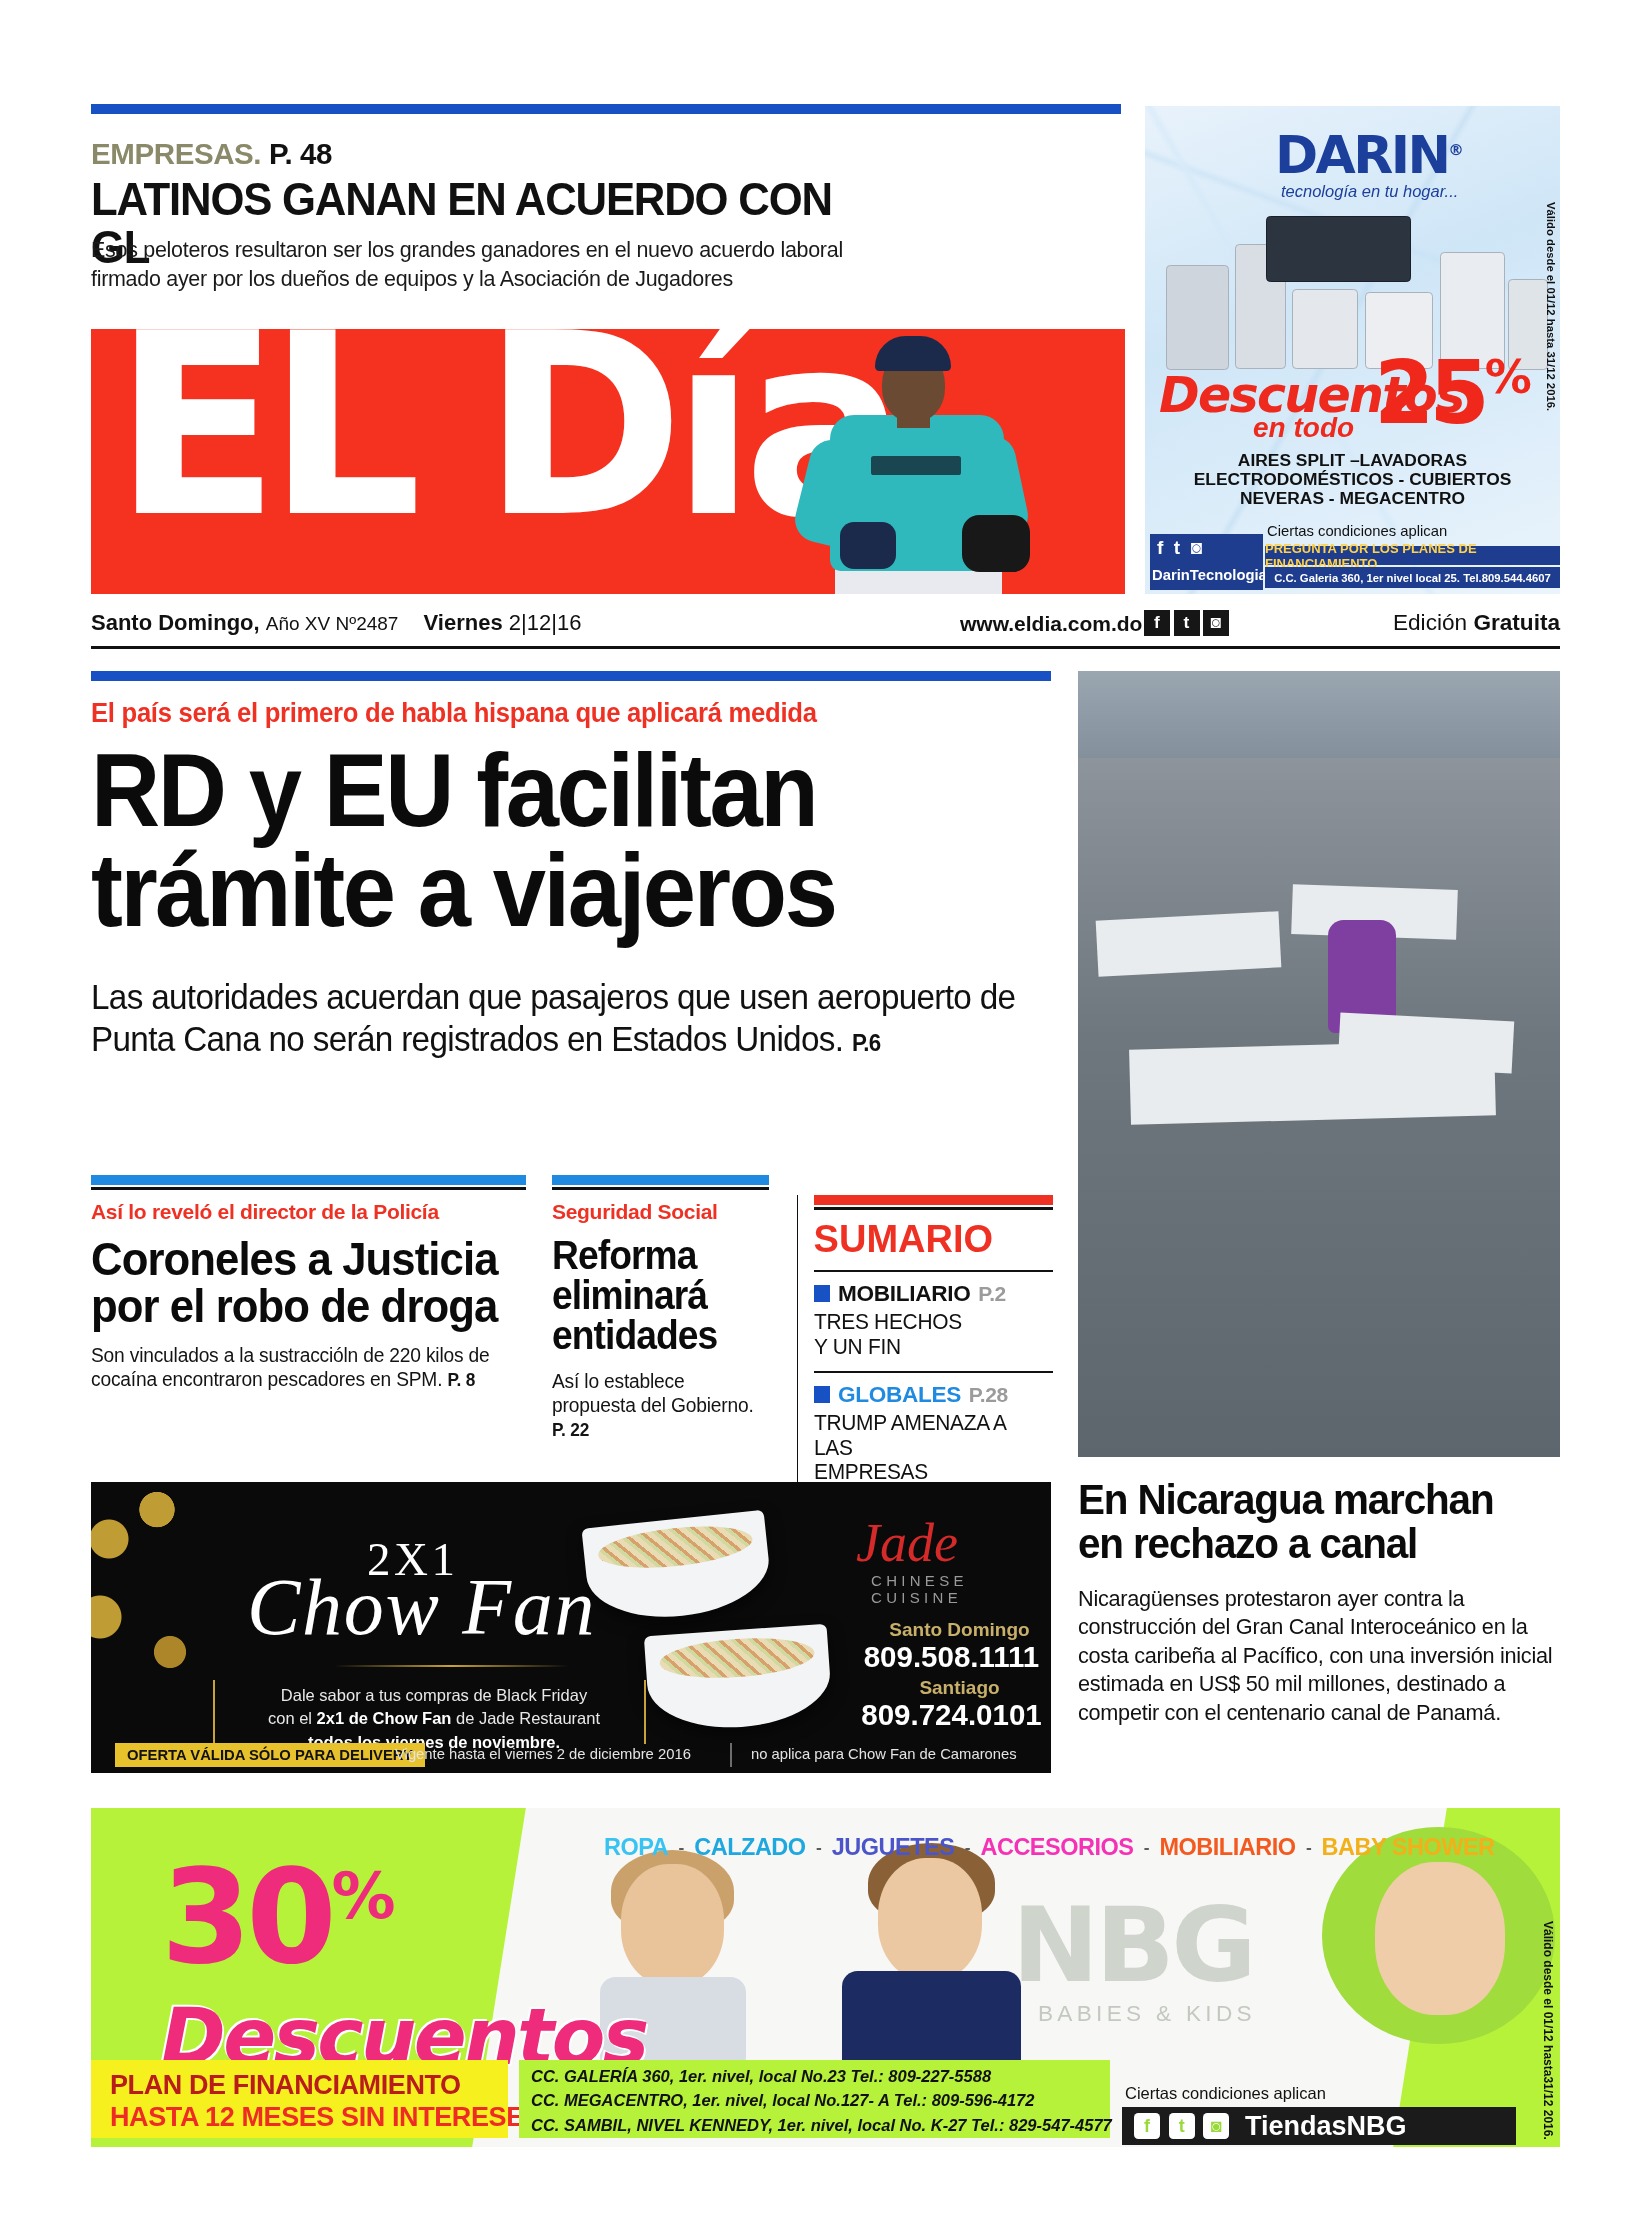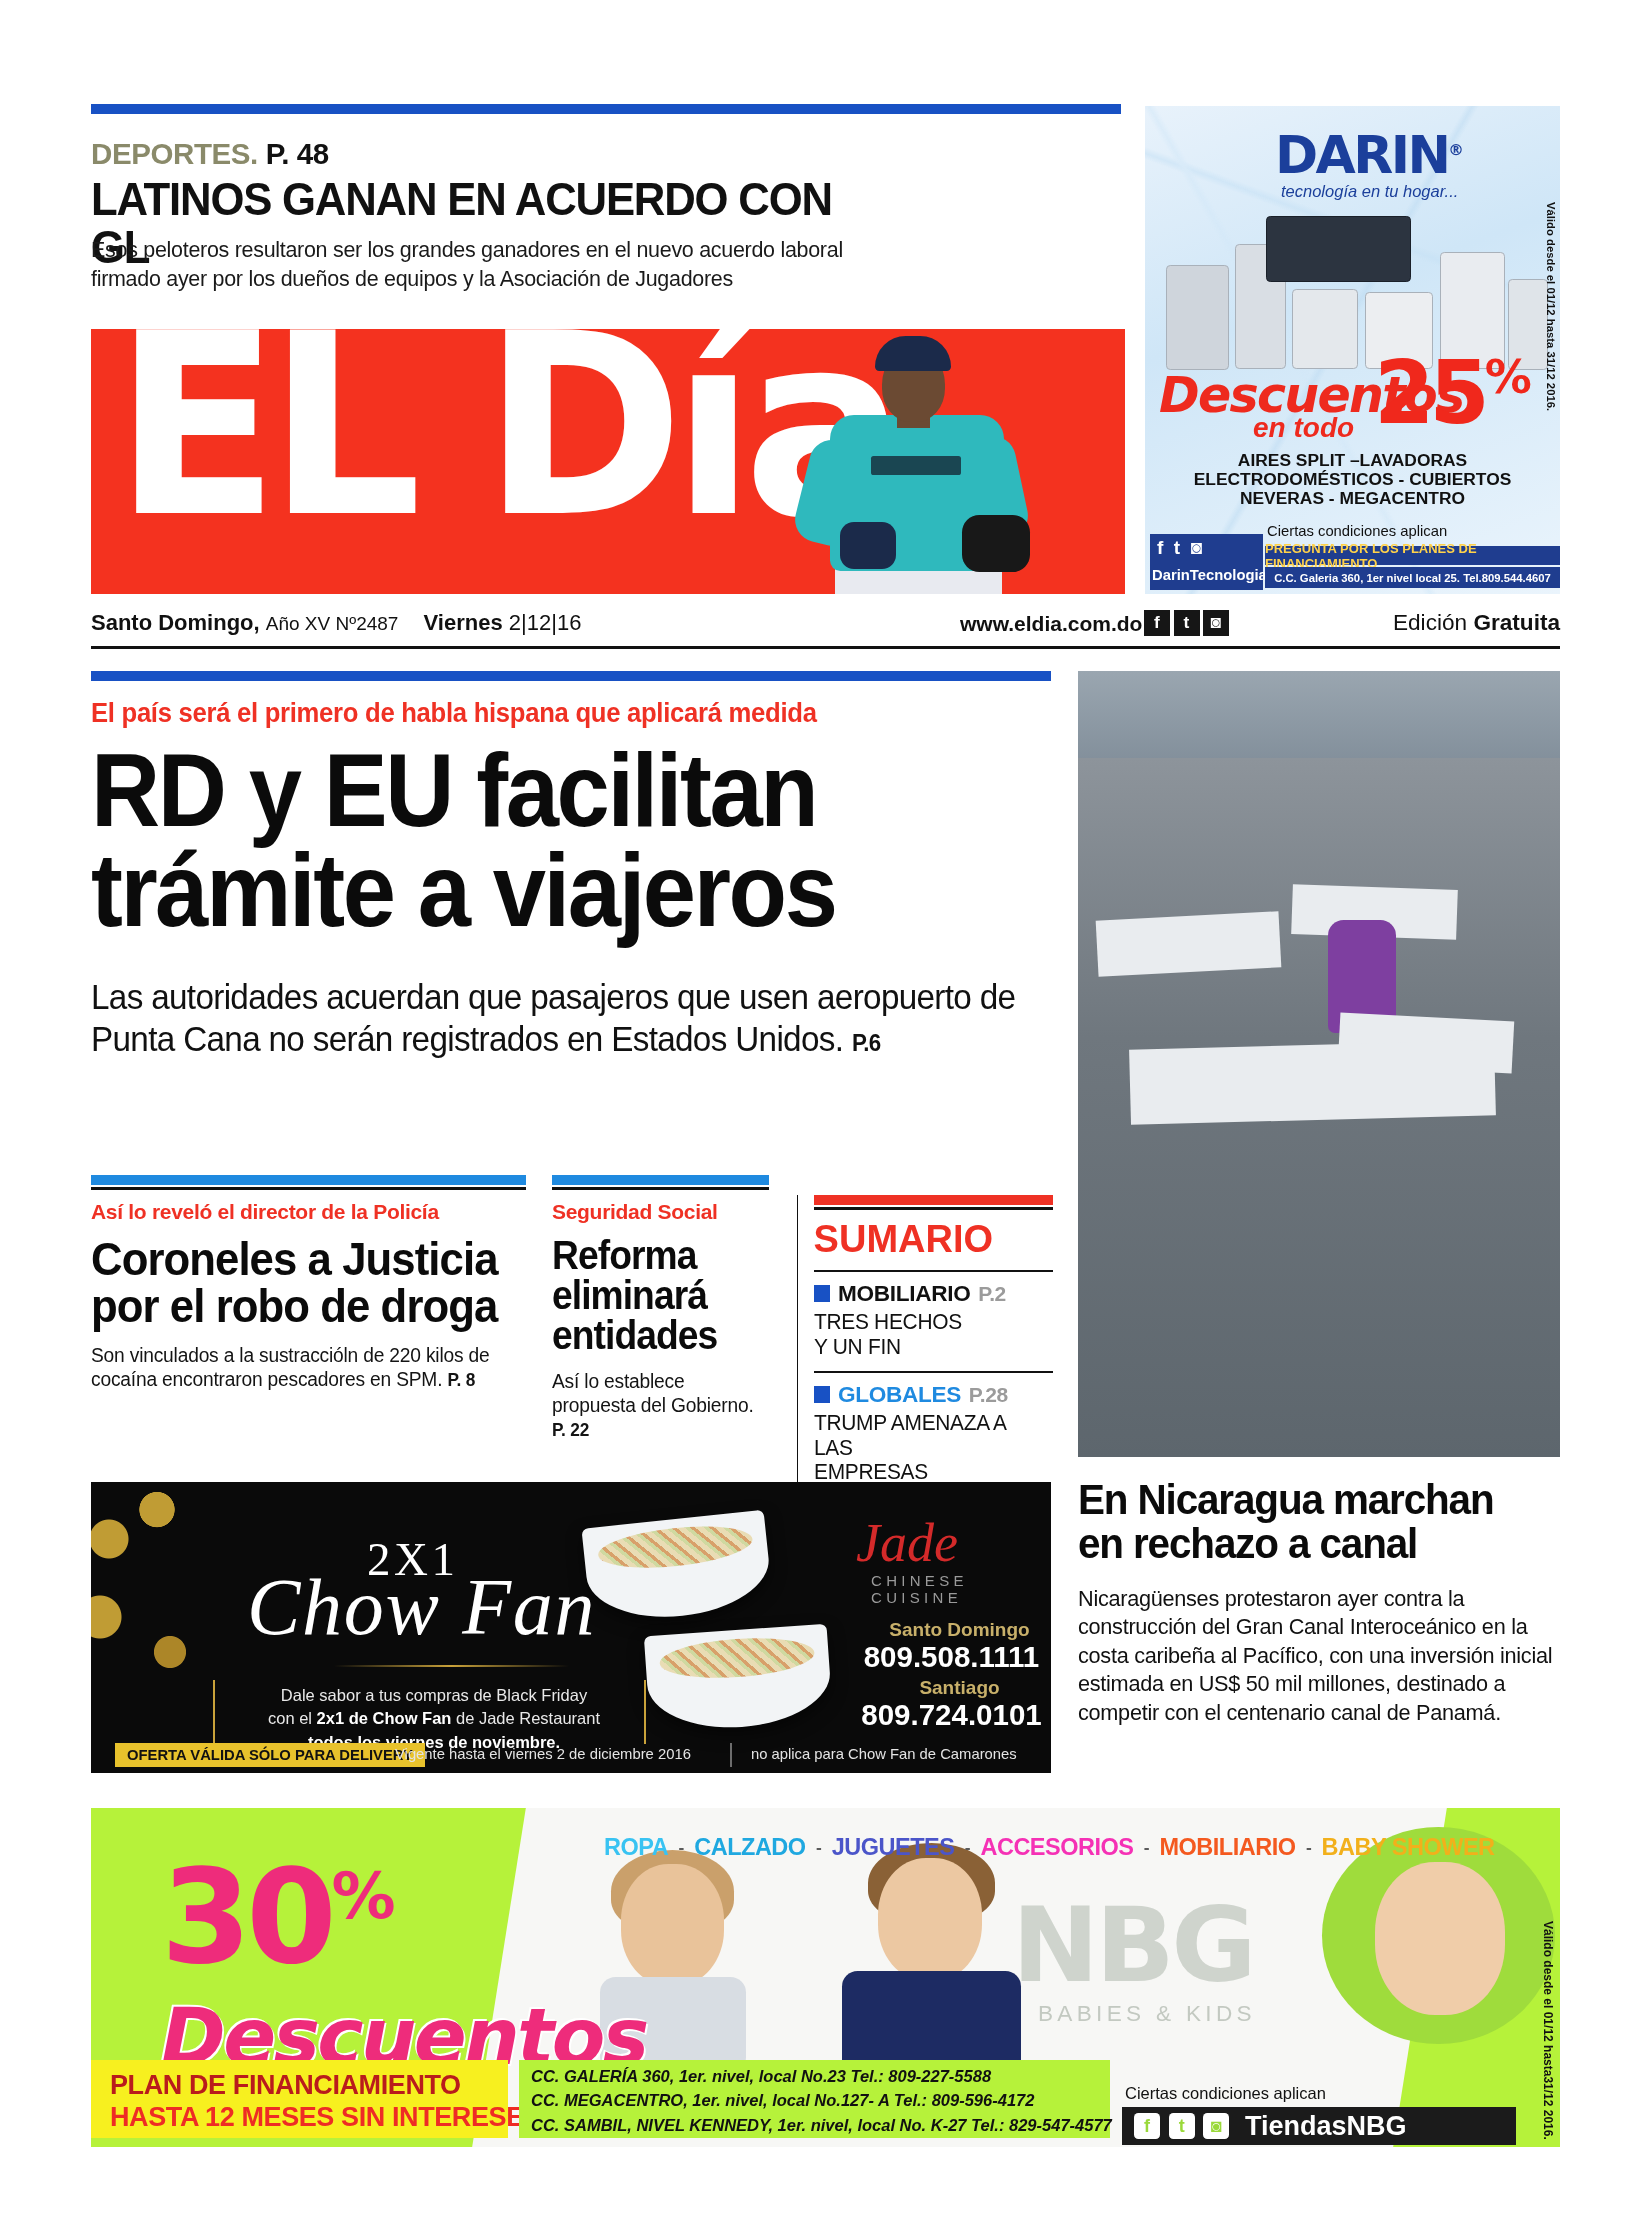--- a/index.html
+++ b/index.html
@@ -257,21 +257,21 @@
   #kid3f{position:absolute;left:1284px;top:54px;width:130px;height:153px;background:#f0cda9;border-radius:46%;}
 </style>
 </head>
 <body>
 
 <div id="page">
 
   <div id="teaser">
     <div id="teaser-topbar" class="bar-blue"></div>
     <div id="kicker">
-      <span class="sec">DEPORTES.</span>
+      <span class="sec">EMPRESAS.</span>
       <span class="pg">P. 48</span>
     </div>
     <div id="teaser-head">LATINOS GANAN EN ACUERDO CON GL</div>
     <div id="teaser-deck">
       <div>Esos peloteros resultaron ser los grandes ganadores en el nuevo acuerdo laboral</div>
       <div>firmado ayer por los dueños de equipos y la Asociación de Jugadores</div>
     </div>
   </div>
 
   <div id="masthead">

